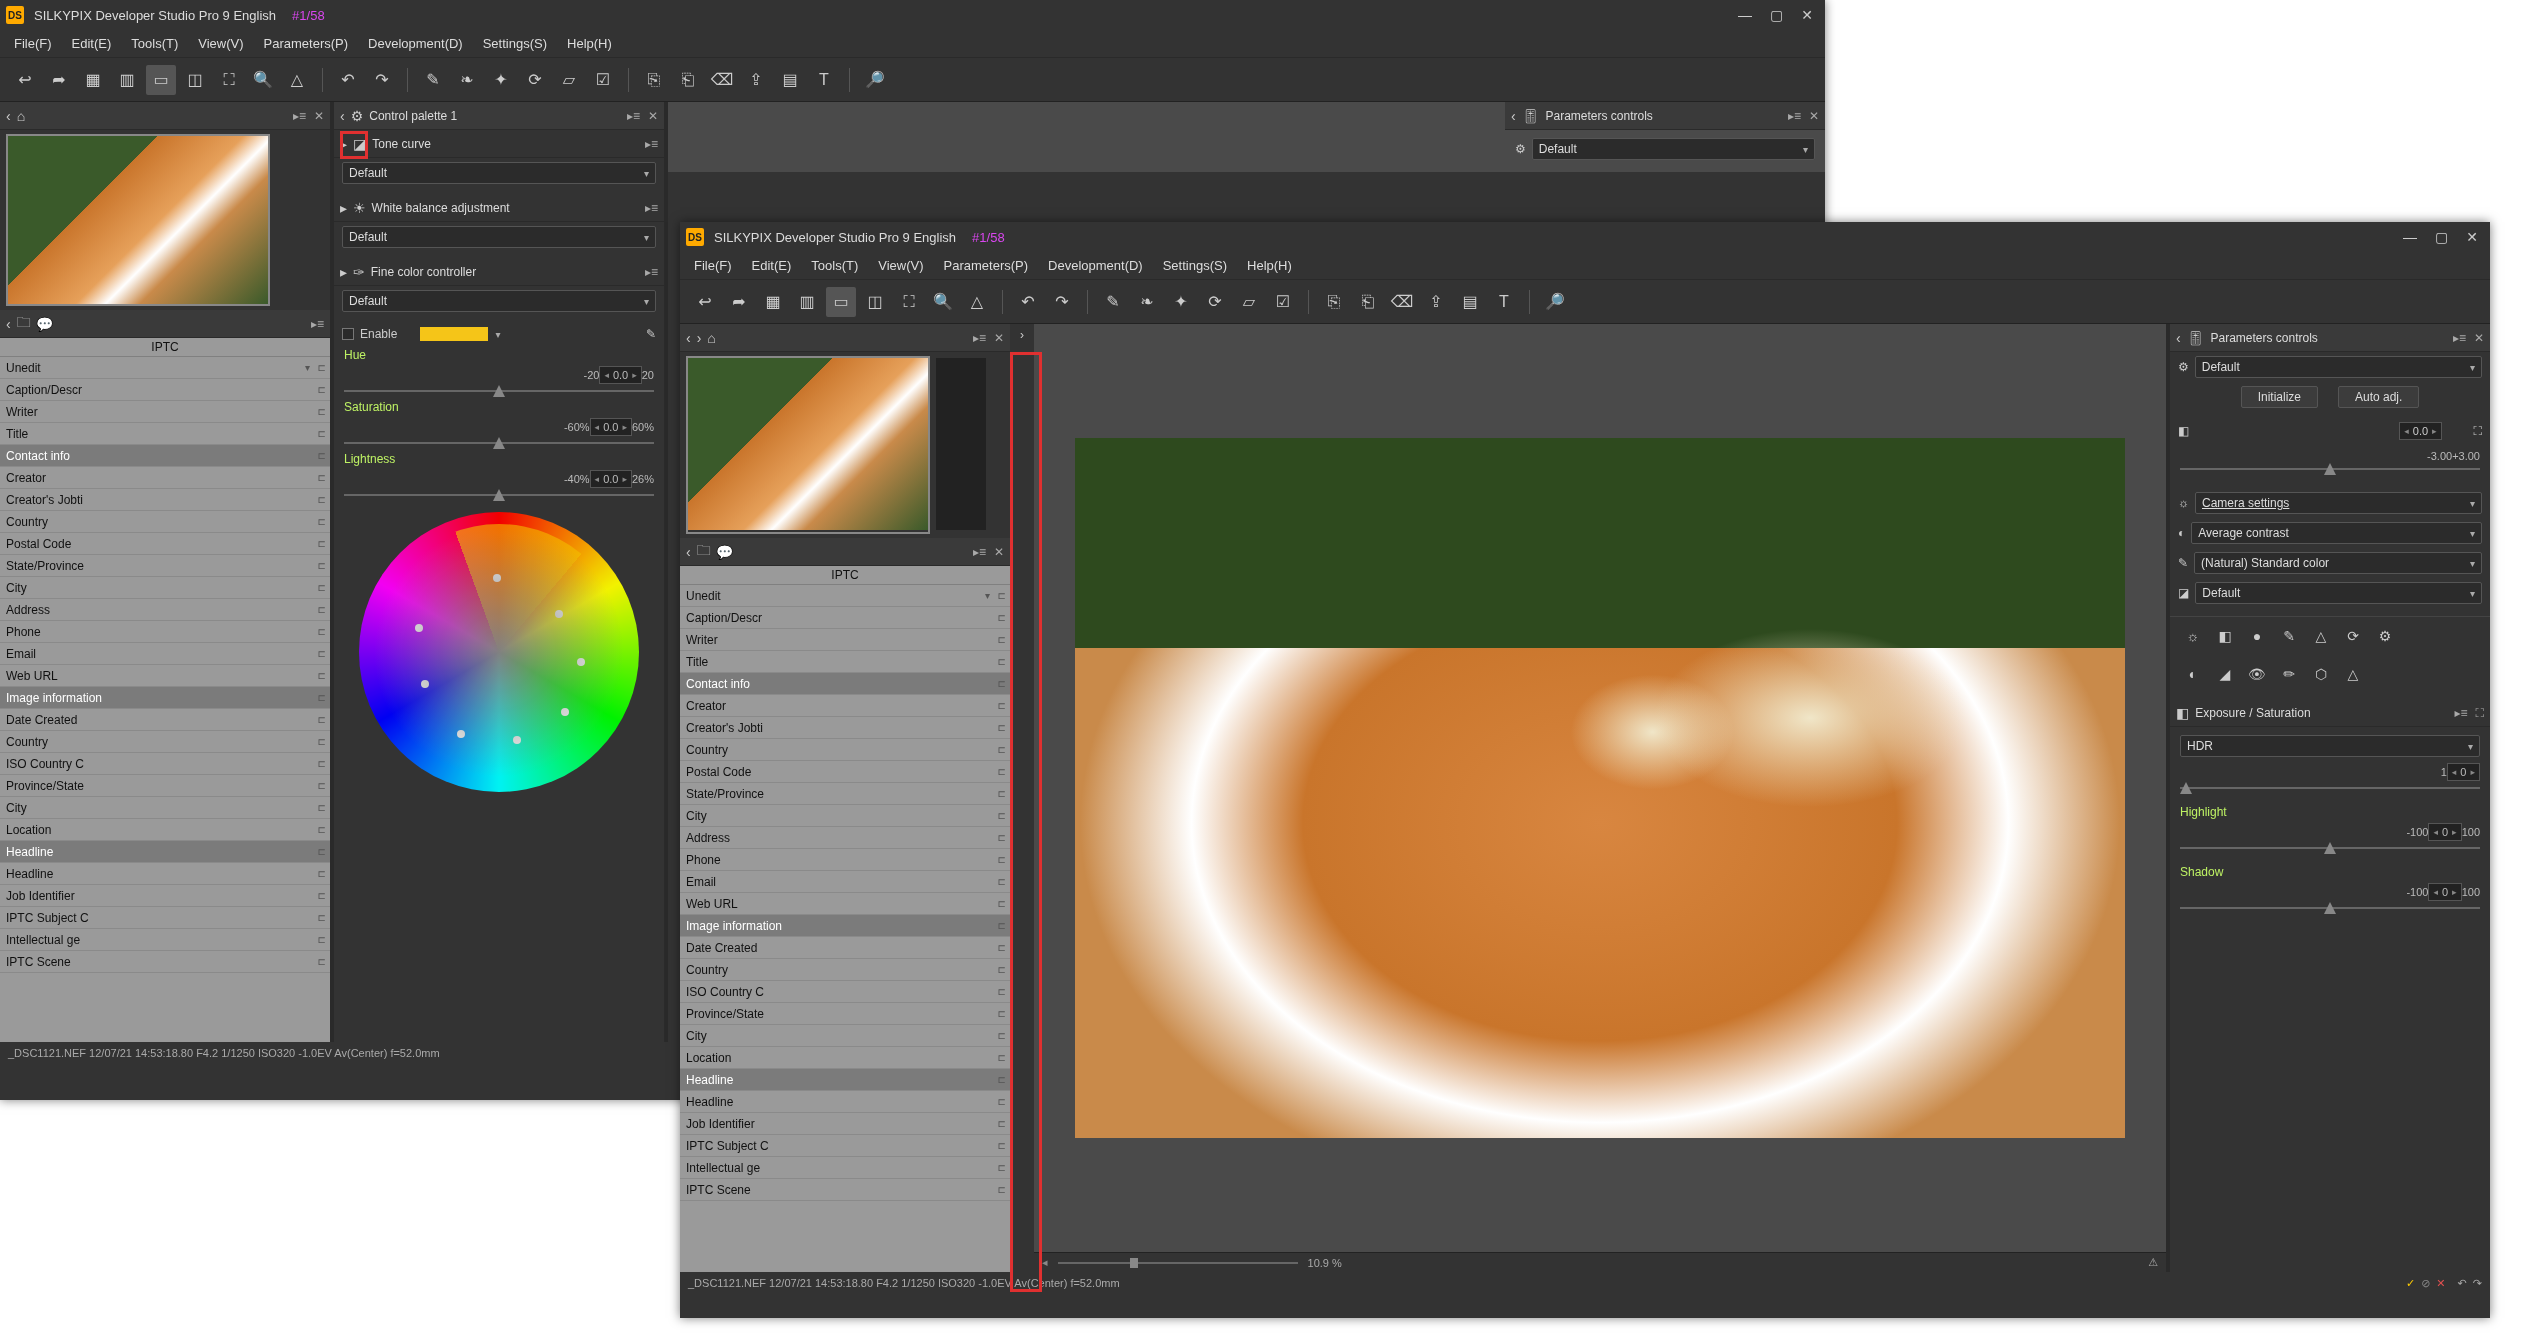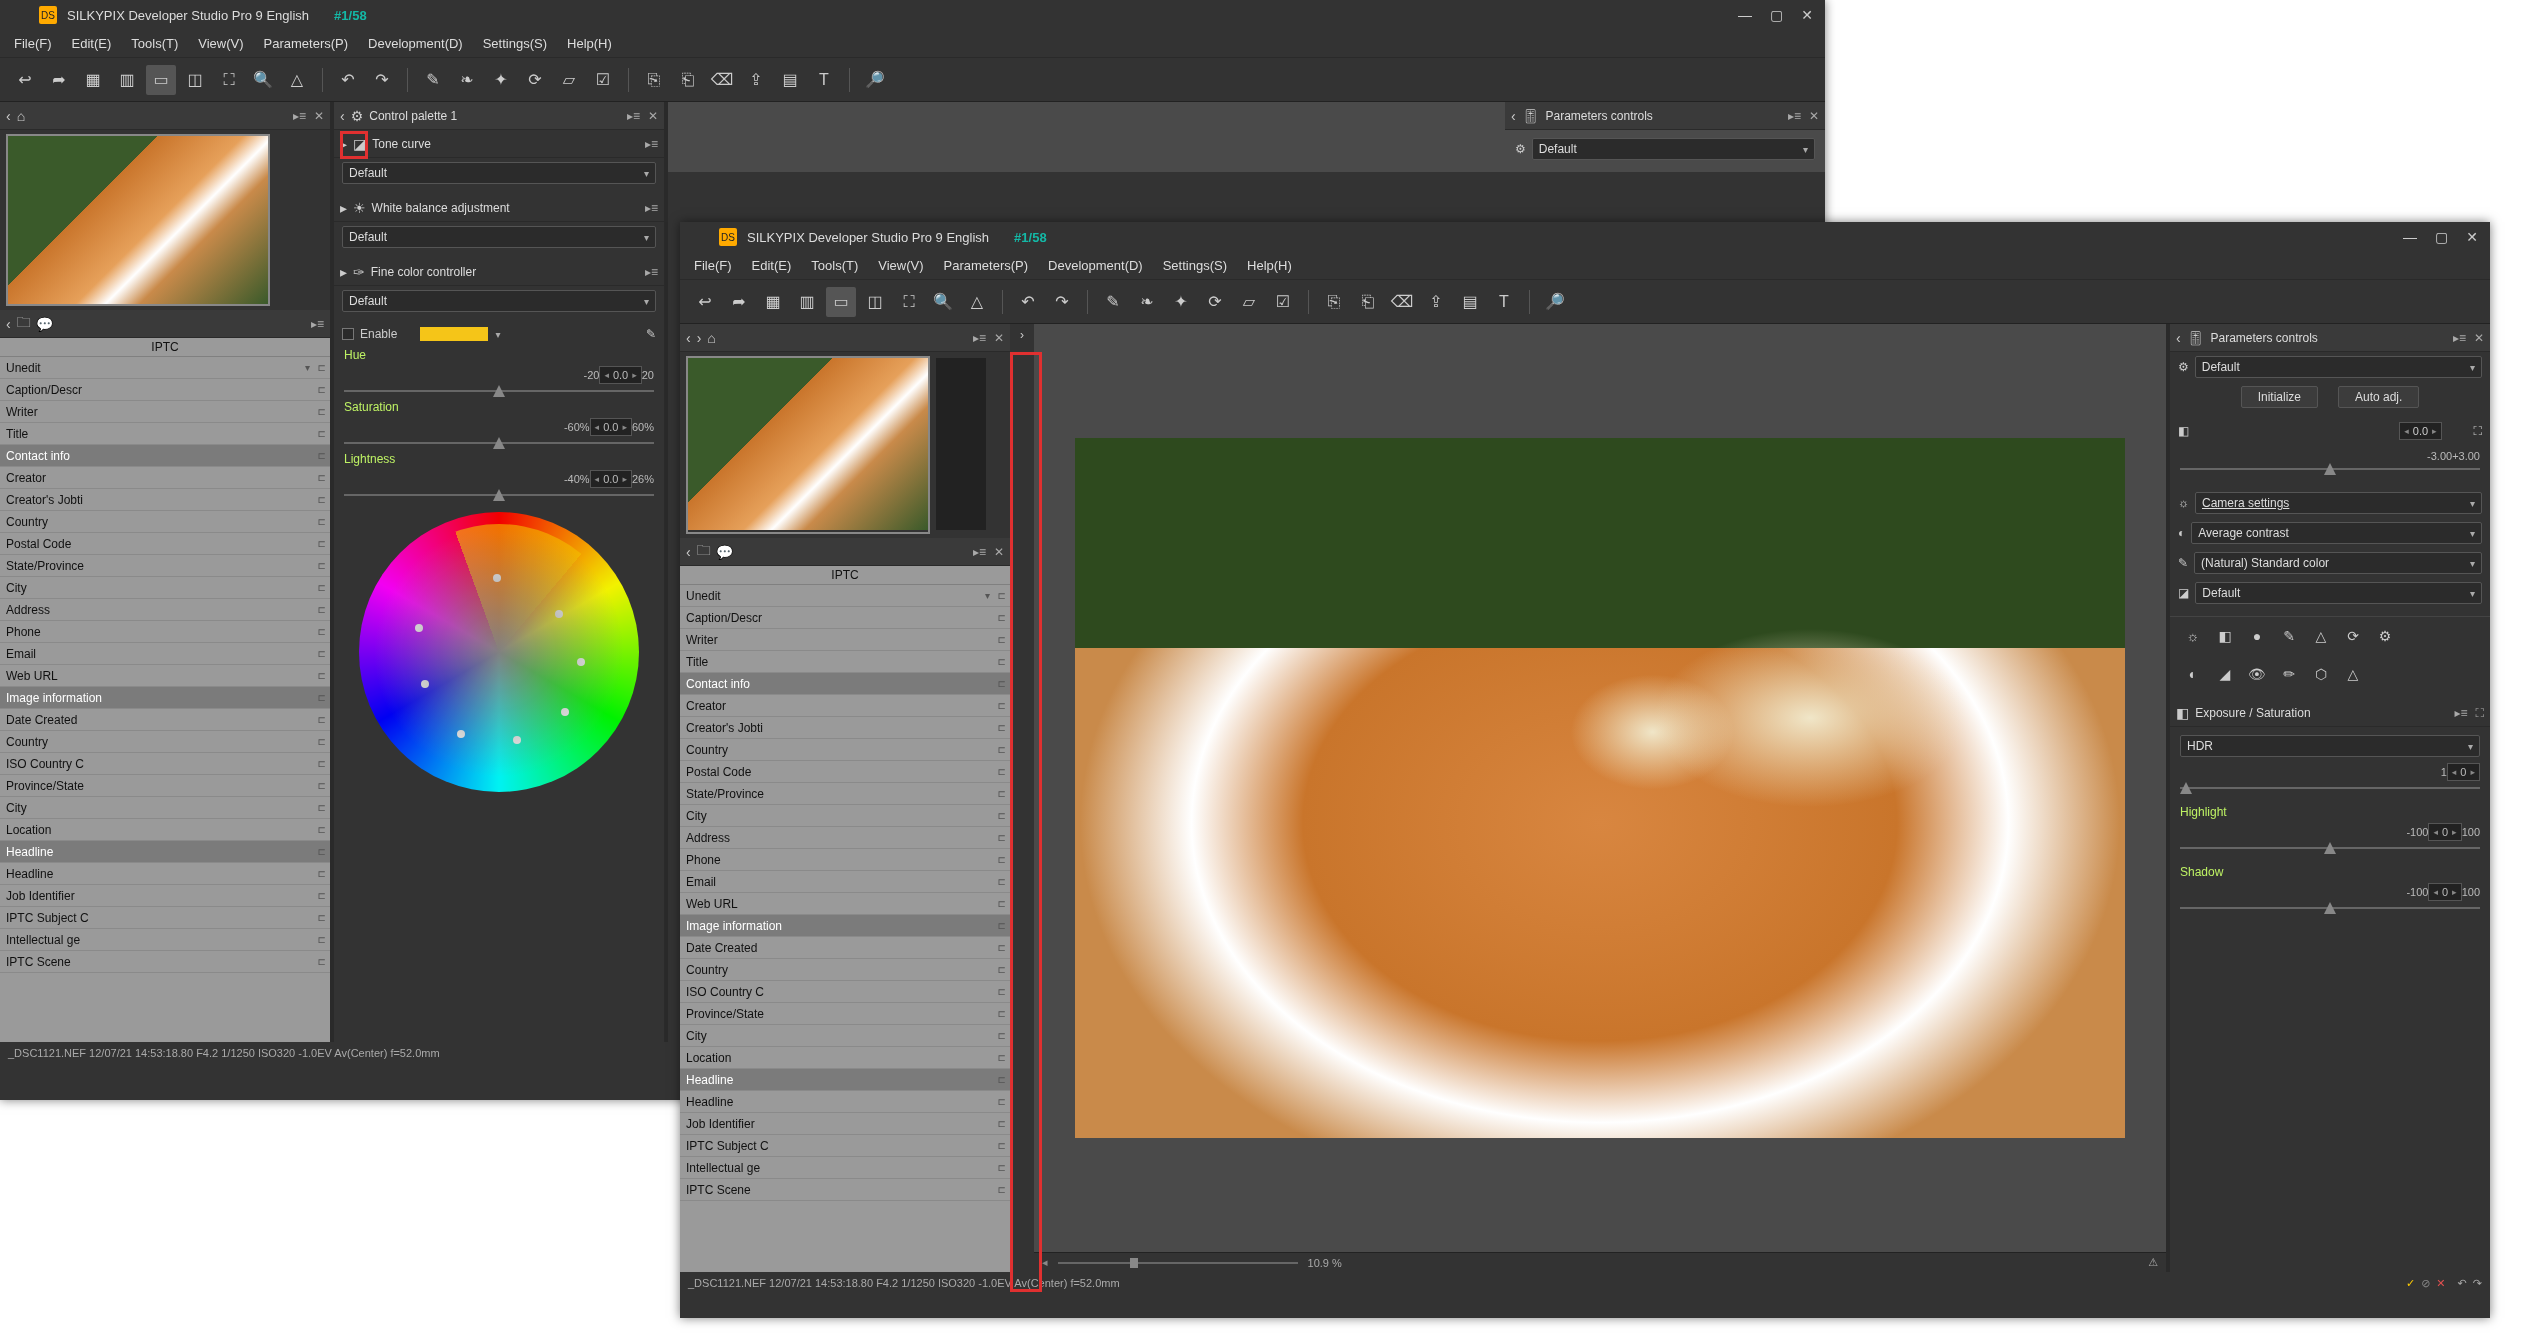--- a/index.html
+++ b/index.html
@@ -1,22 +1,22 @@
 <!DOCTYPE html>
 <html><head>
 <meta charset="utf-8">
 <style>
   * { margin: 0; padding: 0; box-sizing: border-box; font-family: "Segoe UI", Arial, sans-serif; }
   body { background: #fff; width: 2544px; height: 1344px; position: relative; font-size: 12px; color: #ccc; }
   .window { position: absolute; background: #333333; box-shadow: 0 0 10px rgba(0,0,0,0.5); }
   
   .titlebar { height: 30px; background: #333333; display: flex; align-items: center; padding: 0 6px; gap: 10px; }
-  .titlebar .appicon { width: 18px; height: 18px; background:#ffaa00; border-radius:2px; display:flex; align-items:center; justify-content:center; font-size:10px; color:#222; font-weight:normal;margin-left:33px;}
+  .titlebar .appicon { width: 18px; height: 18px; background:#ffaa00; border-radius:2px; display:flex; align-items:center; justify-content:center; font-size:10px; color:#222; font-weight:bold;}
   .titlebar .title { font-size: 13px; color: #dcdcdc; }
-  .titlebar .counter { color: #14b8a6; margin-left: 15px; font-size:13px;font-weight:bold; }
+  .titlebar .counter { color: #d946ef; margin-left: 6px; font-size:13px; }
   .titlebar .wincontrols { margin-left:auto; display:flex; gap:18px; color:#ccc; font-size:14px; padding-right:6px;}
   .titlebar .wincontrols span { cursor:pointer; }
   
   .menubar { height: 28px; display:flex; align-items:center; gap: 4px; padding: 0 6px; background:#333333; border-bottom:1px solid #2a2a2a;}
   .menubar .mitem { padding: 4px 8px; color: #ddd; font-size:13px; cursor:pointer; }
   
   .toolbar { height: 44px; background:#333333; display:flex; align-items:center; padding: 0 10px; gap: 4px; border-bottom:1px solid #222;}
   .toolbar .tbicon { width: 30px; height: 30px; display:flex; align-items:center; justify-content:center; color:#ccc; font-size:16px; cursor:pointer; border-radius:2px;}
   .toolbar .tbsep { width: 1px; height: 24px; background:#555; margin: 0 6px; }
   .toolbar .tbicon.active { background:#555; }

